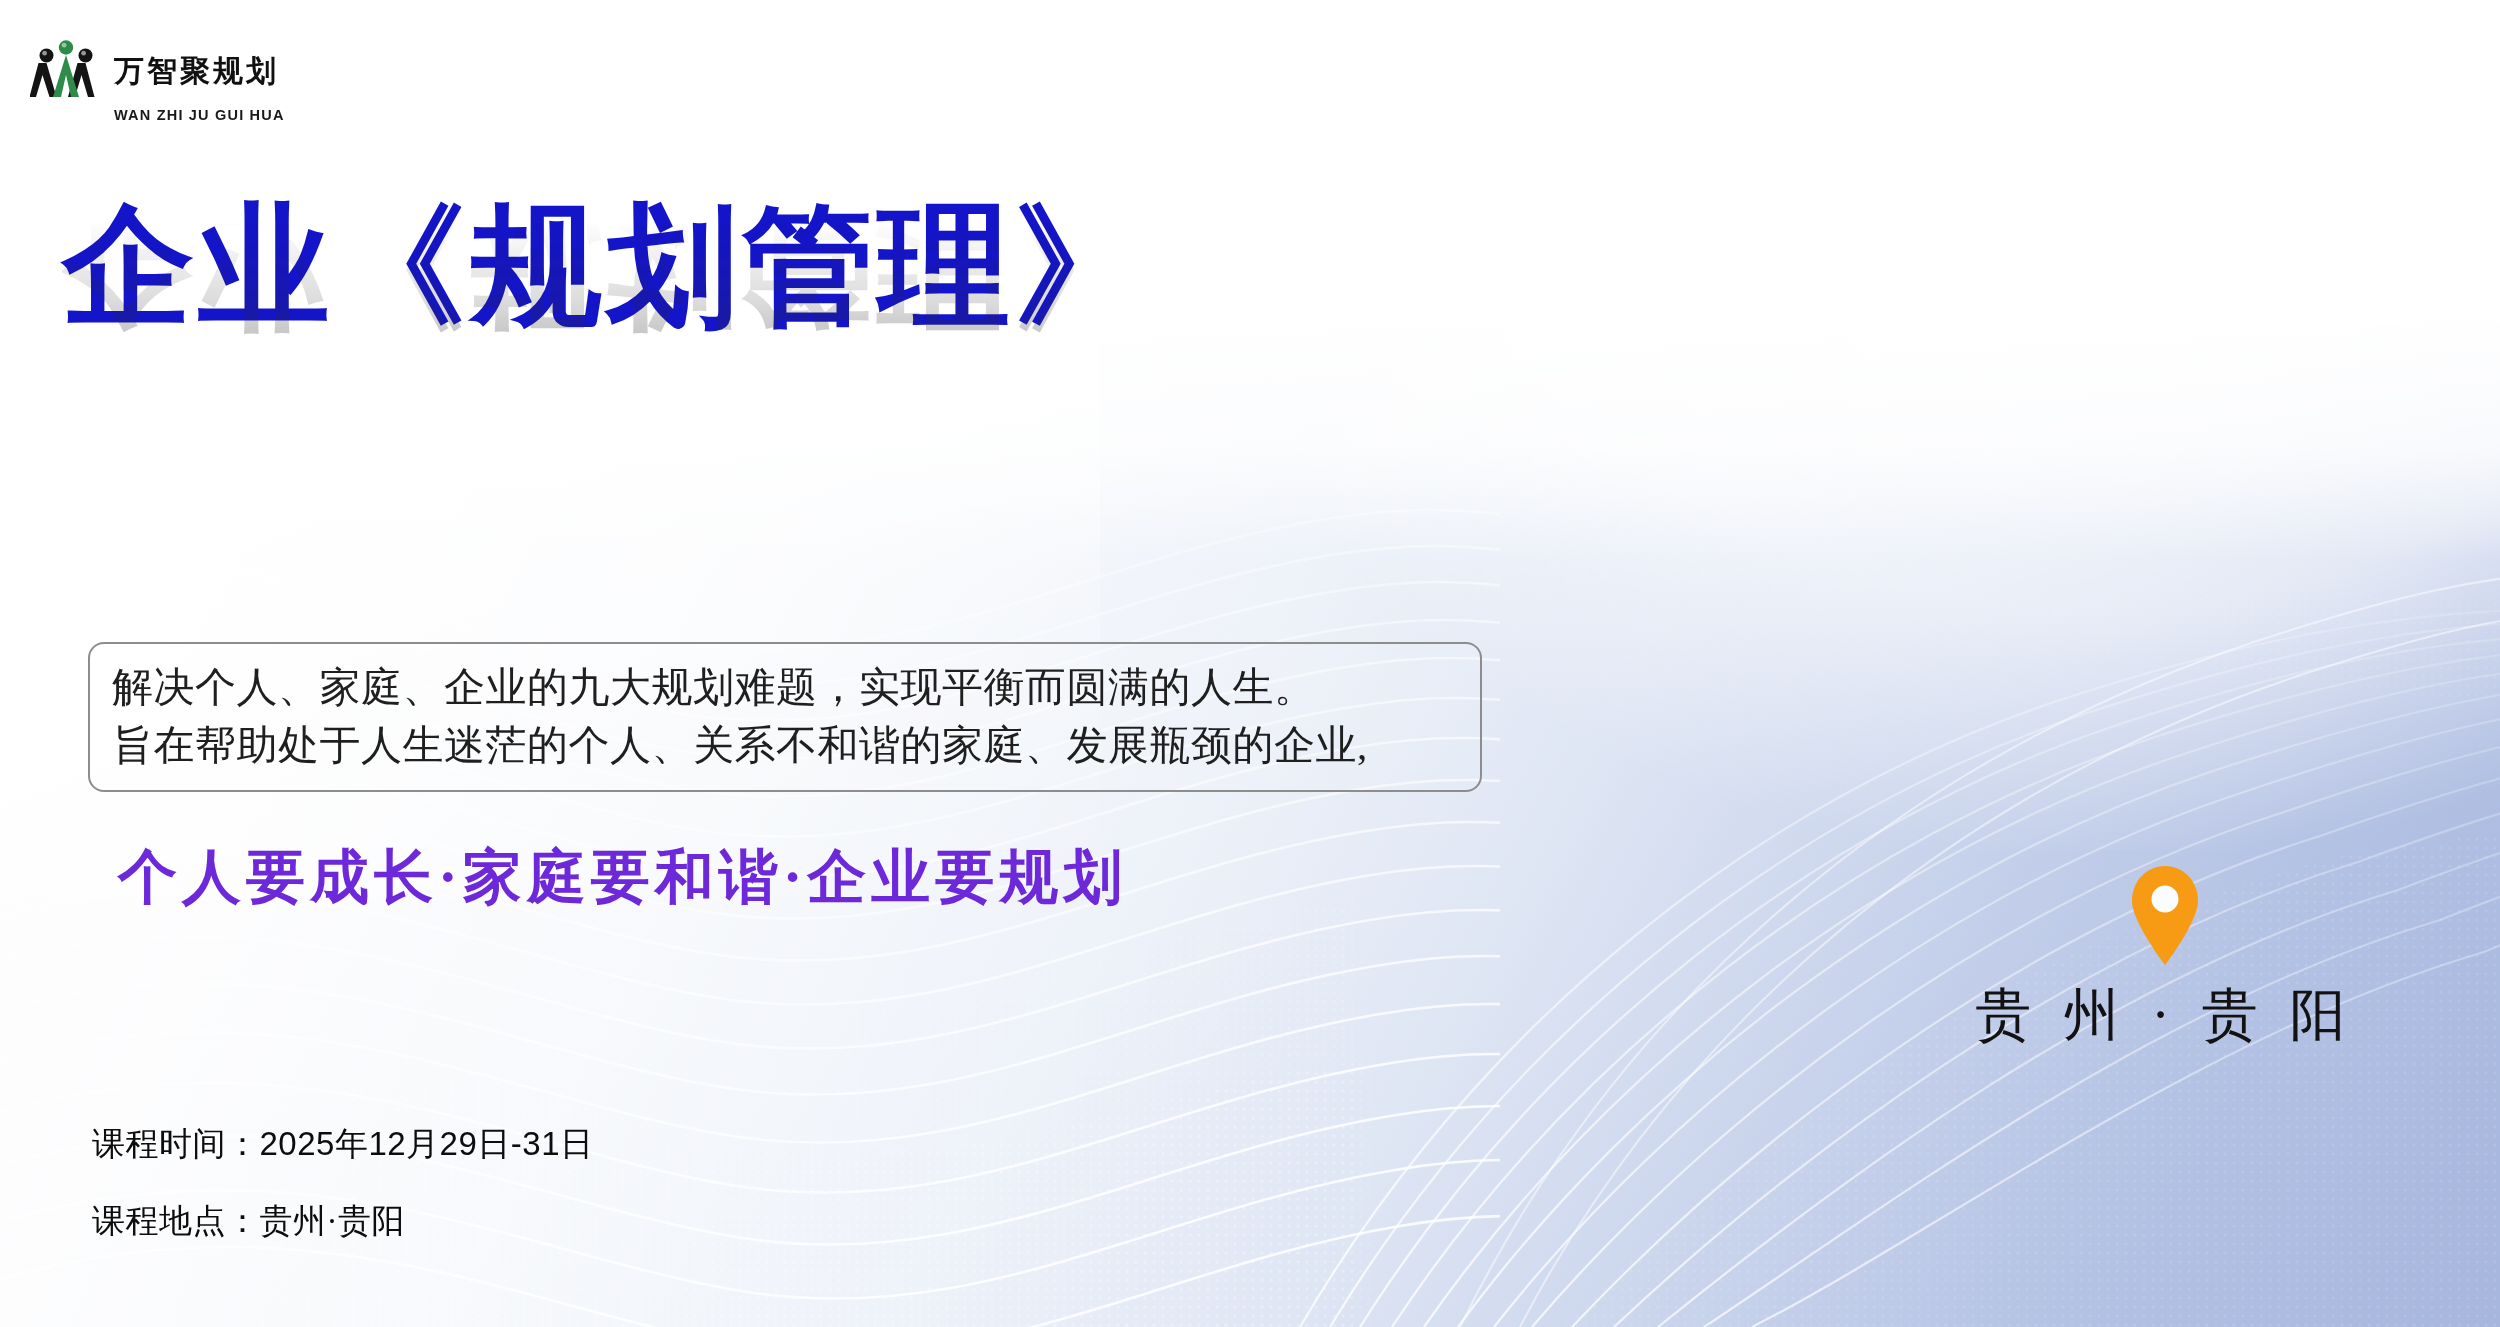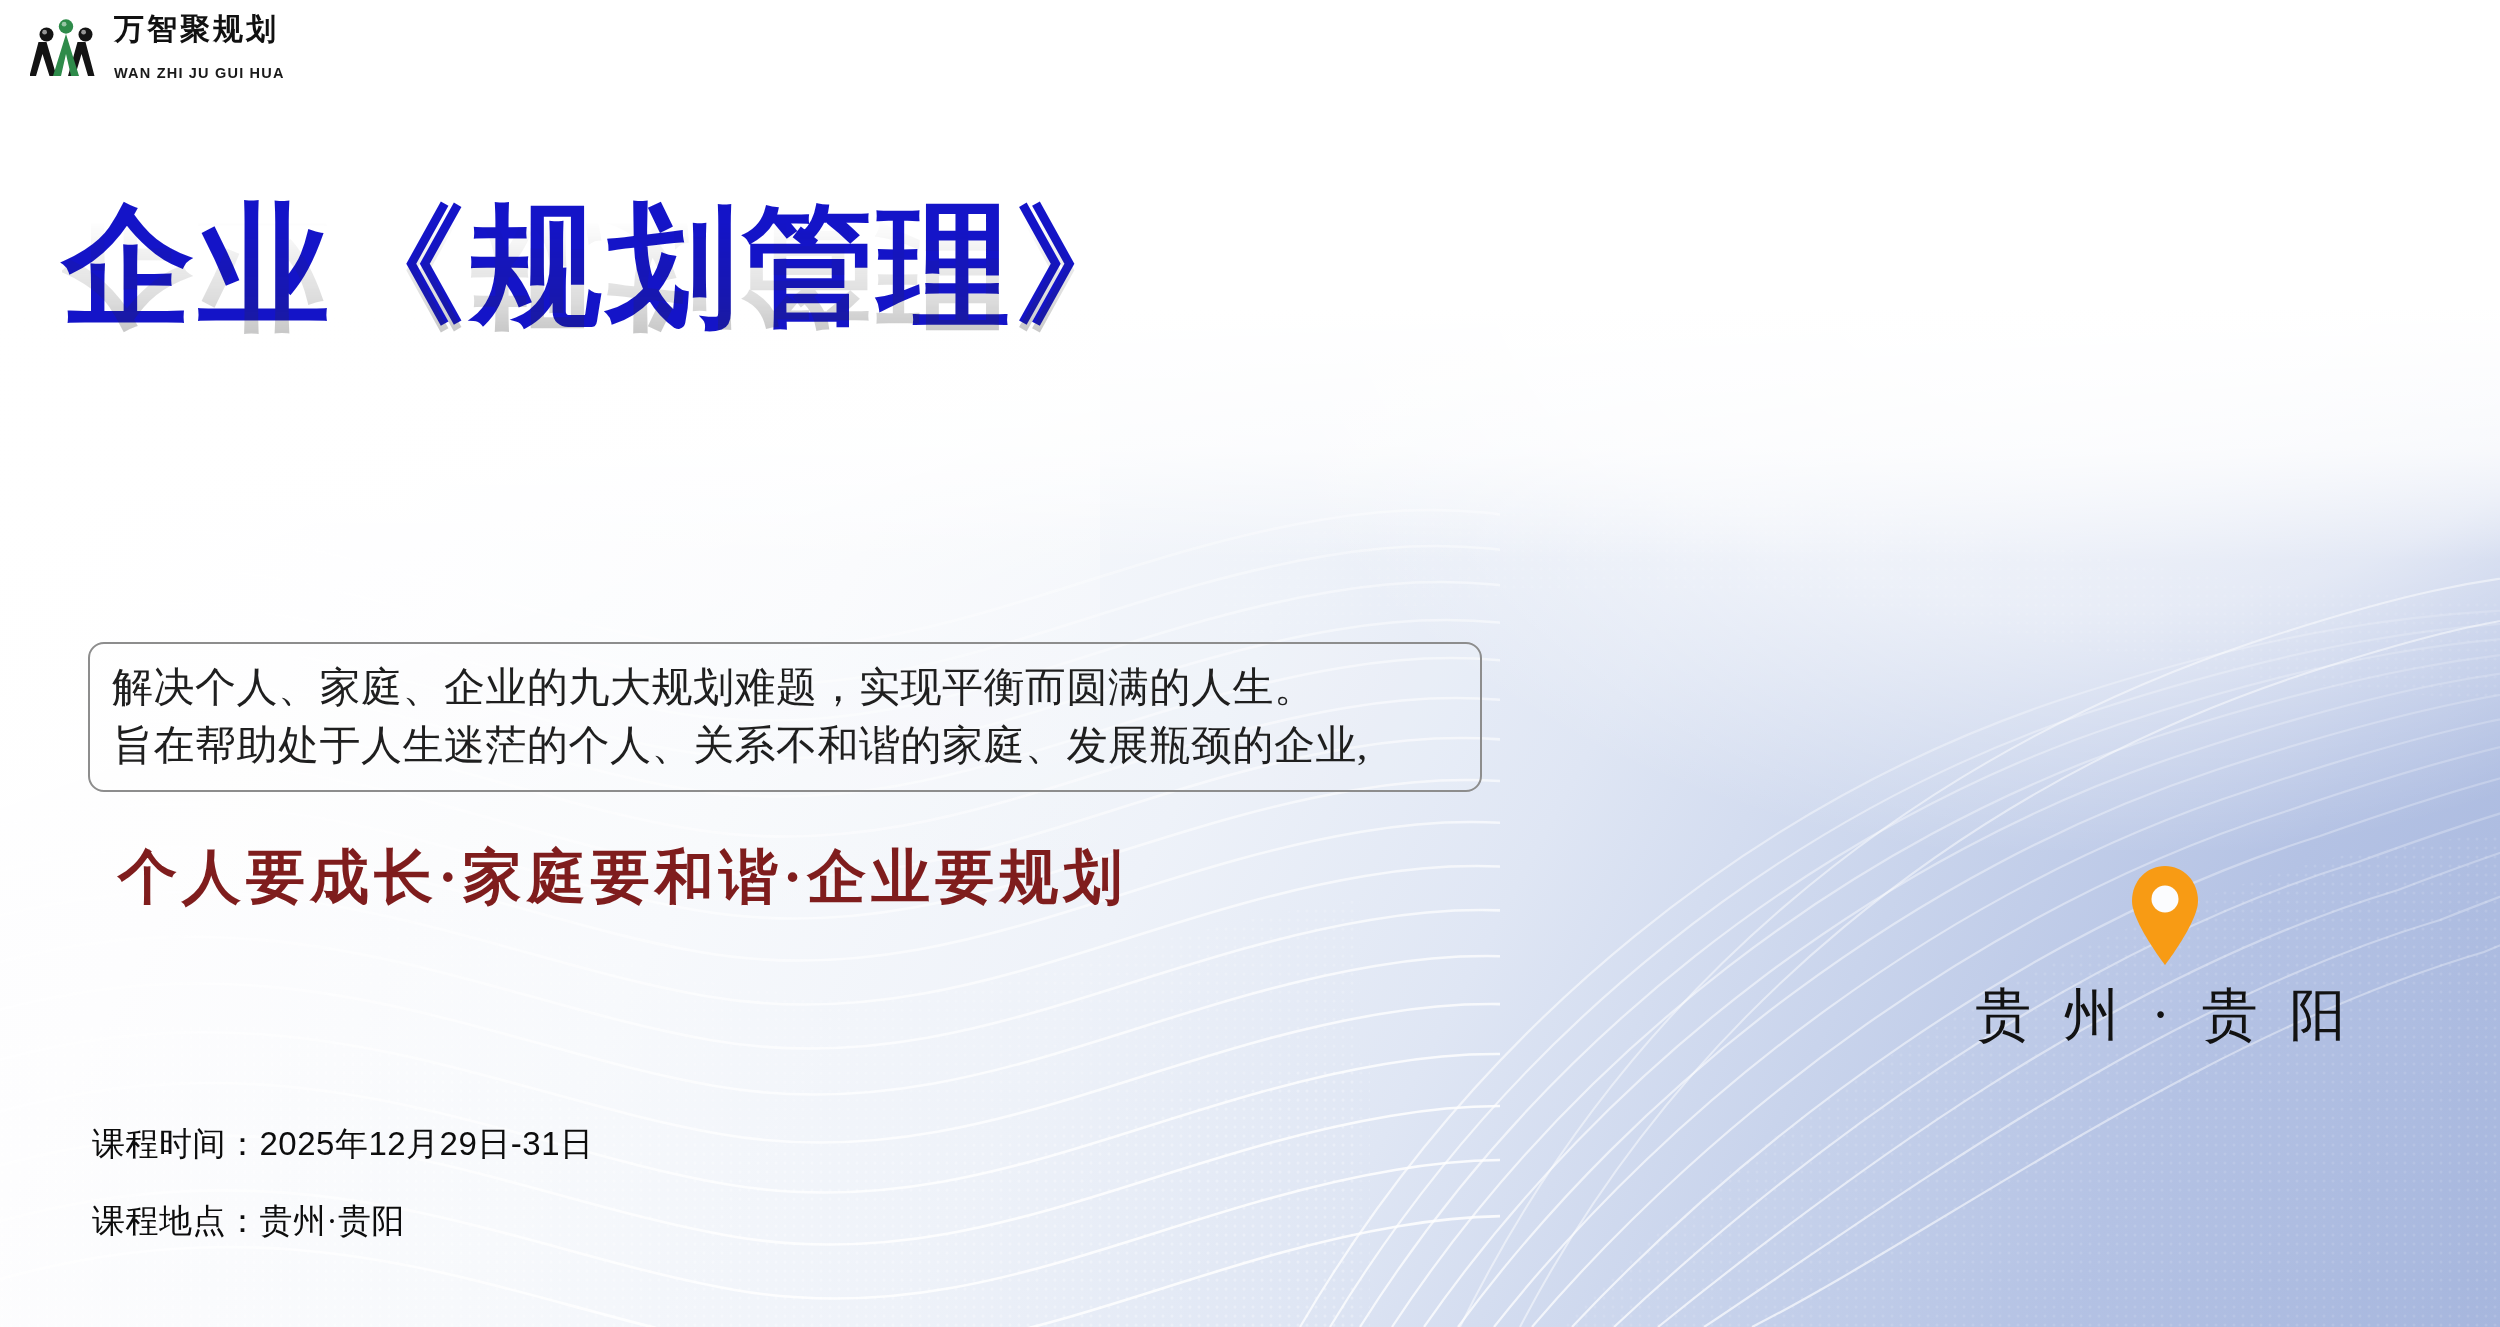--- a/index.html
+++ b/index.html
@@ -45,20 +45,21 @@
     position:absolute;left:30px;top:14px;
     display:flex;align-items:center;gap:12px;
     z-index:20;
   }
   .logo-mark{width:72px;height:66px;display:block;}
   .logo-text{display:flex;flex-direction:column;line-height:1;}
   .logo-cn{
     font-family:"Liberation Serif","DejaVu Serif",serif;
     font-size:30px;font-weight:700;color:#111111;
     letter-spacing:3px;
+    margin-top:42px;
   }
   .logo-en{
     font-family:"Liberation Sans","DejaVu Sans",sans-serif;
     font-size:14.5px;font-weight:700;color:#1a1a1a;
     letter-spacing:1.2px;margin-top:22px;
   }
 
   
   .title-wrap{
     position:absolute;left:62px;top:192px;
@@ -109,21 +110,21 @@
     line-height:1.42;
     letter-spacing:0.5px;
     white-space:nowrap;
   }
 
   
   .tagline{
     position:absolute;left:118px;top:838px;
     font-family:"Liberation Serif","DejaVu Serif",serif;
     font-size:59px;font-weight:700;
-    color:#7f1d1d;
+    color:#6d28d9;
     letter-spacing:5px;
     white-space:nowrap;
     z-index:15;
   }
 
   
   .loc-badge{
     position:absolute;left:1955px;top:862px;
     width:420px;
     display:flex;flex-direction:column;align-items:center;

